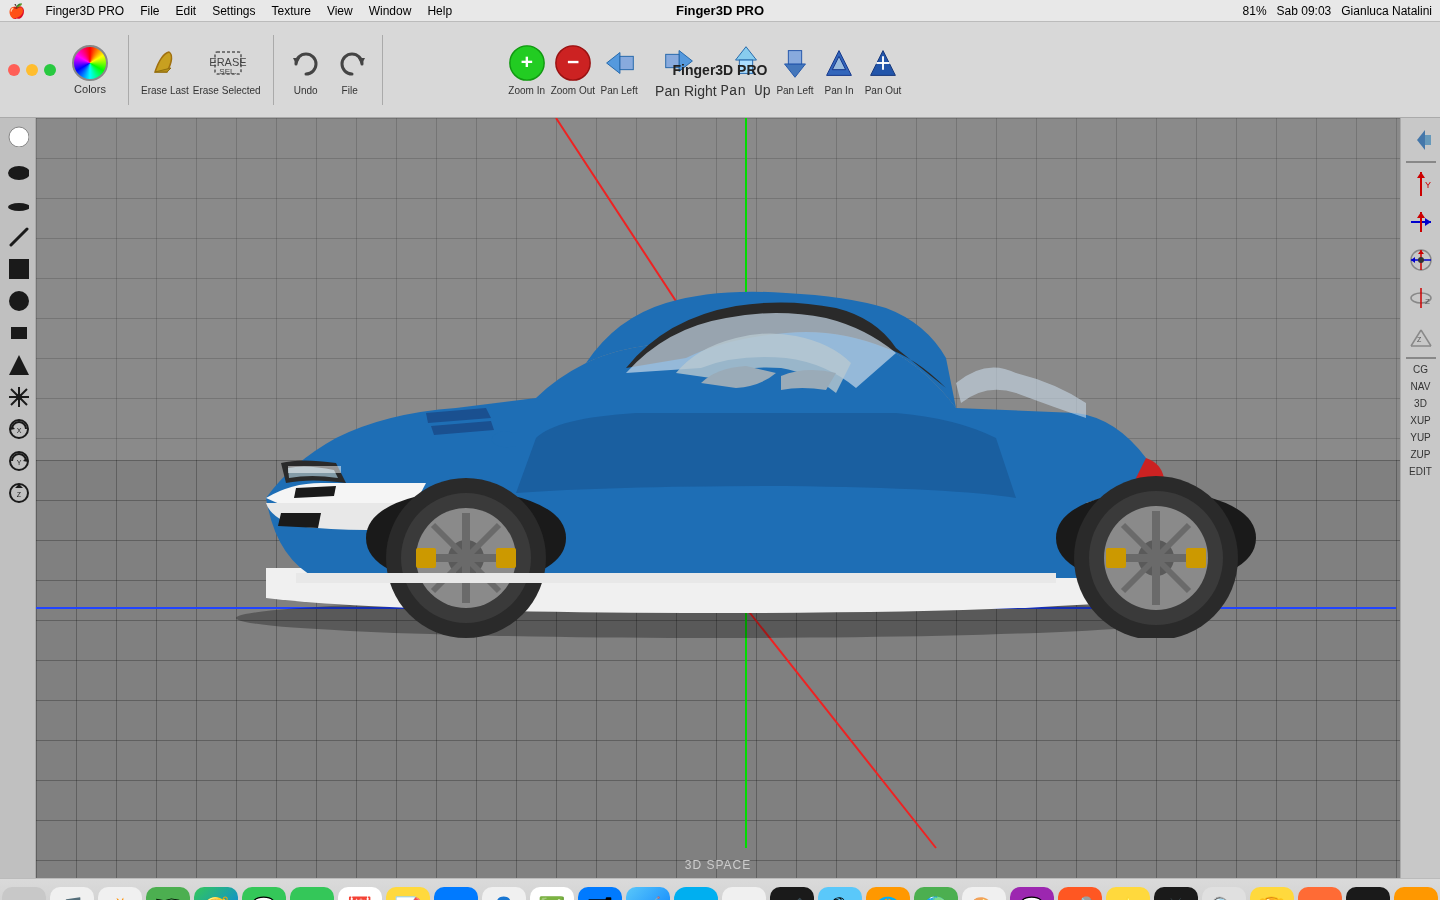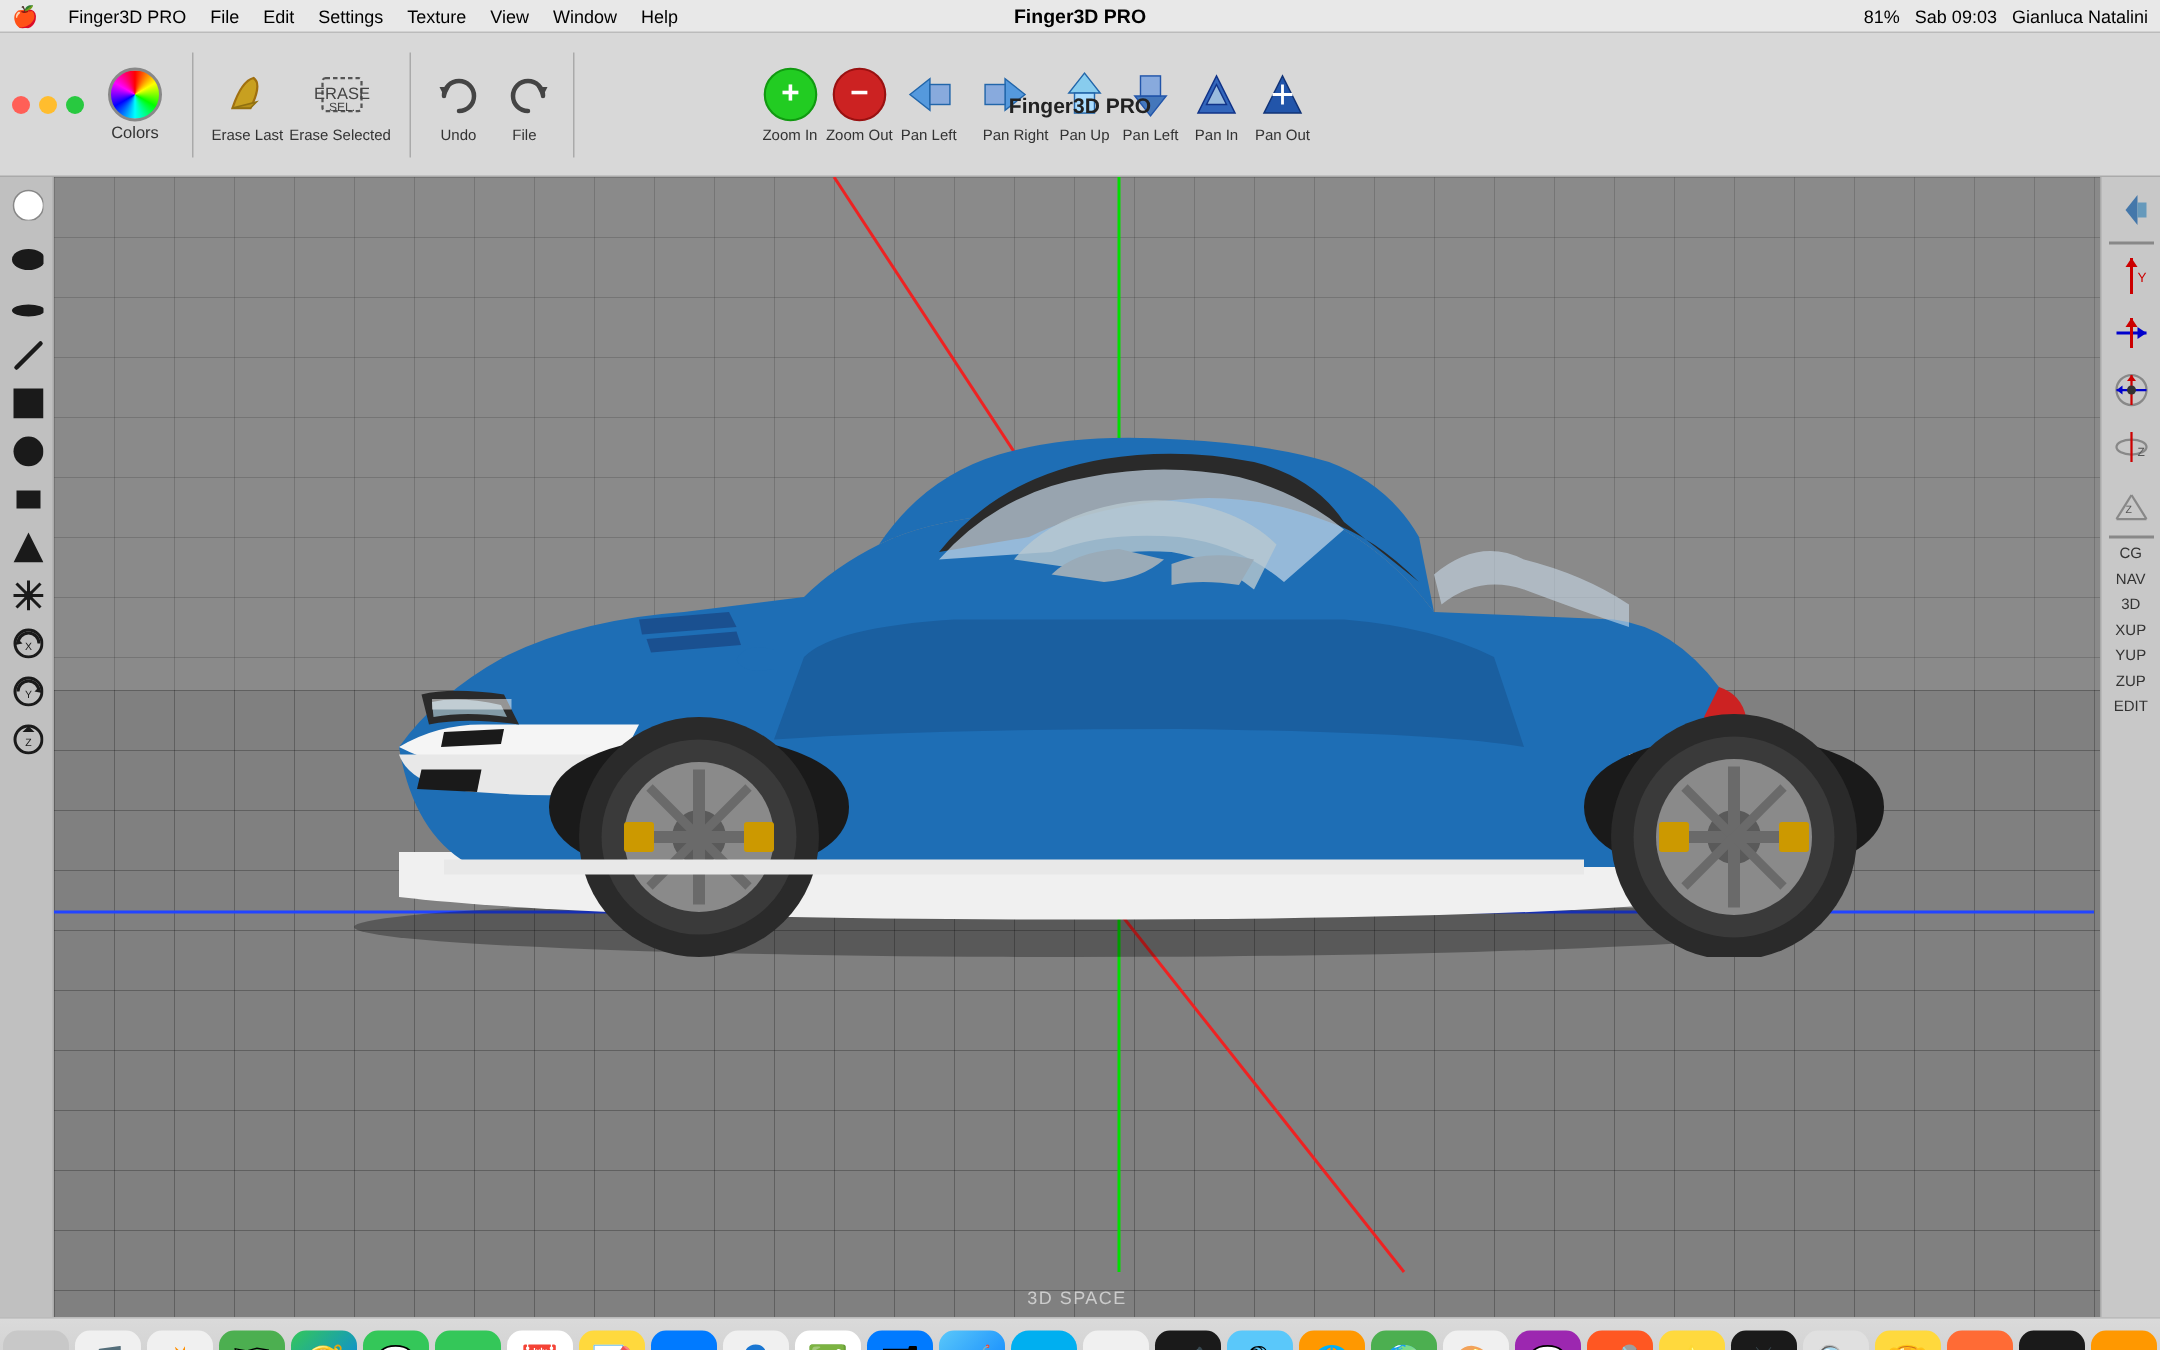--- a/index.html
+++ b/index.html
@@ -327,31 +327,31 @@
     <span style="font-size:10px;color:#333;">Pan Left</span>
   </div>
 
   <div class="toolbar-icon-btn">
     <div class="icon-img">
       <svg width="42" height="42" viewBox="0 0 42 42">
         <polygon points="34,21 20,10 20,32" fill="#5599dd" stroke="#2266aa" stroke-width="1"></polygon>
         <rect x="6" y="14" width="14" height="14" fill="#88aadd" stroke="#2266aa" stroke-width="1"></rect>
       </svg>
     </div>
-    <span style="font-size:10px;color:#333;padding-left:12px;">Pan Right</span>
+    <span style="font-size:14px;color:#333;padding-left:12px;">Pan Right</span>
   </div>
 
   <div class="toolbar-icon-btn">
     <div class="icon-img">
       <svg width="42" height="42" viewBox="0 0 42 42">
         <polygon points="21,6 10,20 32,20" fill="#88ccee" stroke="#2266aa" stroke-width="1"></polygon>
         <rect x="14" y="20" width="14" height="14" fill="#aaddff" stroke="#2266aa" stroke-width="1"></rect>
       </svg>
     </div>
-    <span style="font-size:10px;color:#333;">Pan Up</span>
+    <span style="font-size:14px;color:#333;font-family:Liberation Mono, monospace;">Pan Up</span>
   </div>
 
   <div class="toolbar-icon-btn">
     <div class="icon-img">
       <svg width="42" height="42" viewBox="0 0 42 42">
         <polygon points="21,36 10,22 32,22" fill="#4477bb" stroke="#2255aa" stroke-width="1"></polygon>
         <rect x="14" y="8" width="14" height="14" fill="#88aadd" stroke="#2255aa" stroke-width="1"></rect>
       </svg>
     </div>
     <span style="font-size:10px;color:#333;">Pan Left</span>

